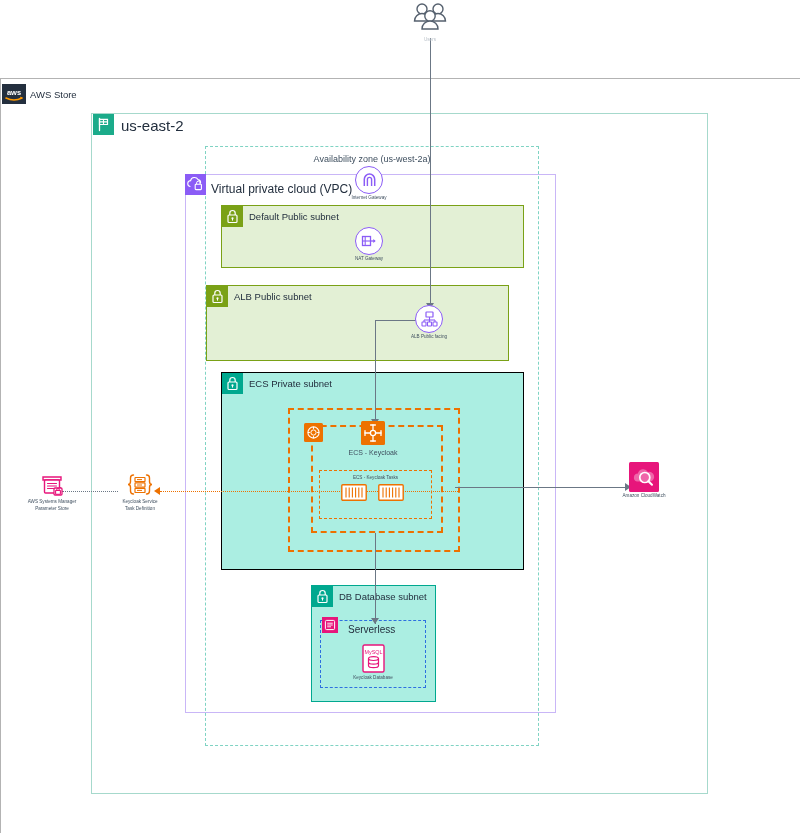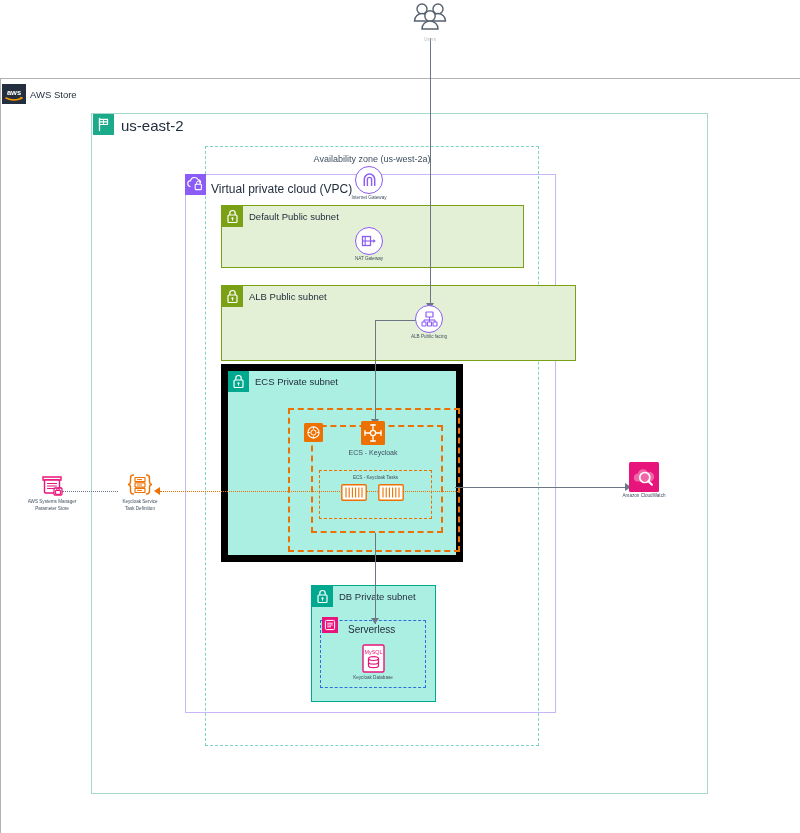--- a/index.html
+++ b/index.html
@@ -31,22 +31,22 @@
   #vpc{left:185px;top:174px;width:371px;height:539px;border:1px solid #c9b6f7;}
   #vpc-icon{left:185px;top:174px;width:21px;height:21px;background:#8b5cf6;}
   #vpc-label{left:211px;top:183px;font-size:12px;color:#232f3e;}
 
   
   .subnet{position:absolute;box-sizing:border-box;text-align:right;}
   .subnet-icon{position:absolute;width:21px;height:21px;left:0;top:0;}
   .subnet-label{position:absolute;left:27px;top:5px;font-size:9.5px;color:#232f3e;white-space:nowrap;}
 
   #subnet-default-public{left:221px;top:205px;width:303px;height:63px;background:#e3f0d5;border:1px solid #7aa116;}
-  #subnet-alb-public{left:221px;top:285px;width:355px;height:76px;background:#e3f0d5;border:1px solid #7aa116;}
-  #subnet-ecs-private{left:221px;top:364px;width:242px;height:198px;background:#abeee2;border:7px solid #000000;}
+  #subnet-alb-public{left:206px;top:285px;width:303px;height:76px;background:#e3f0d5;border:1px solid #7aa116;}
+  #subnet-ecs-private{left:221px;top:372px;width:303px;height:198px;background:#abeee2;border:1px solid #000000;}
   #subnet-db-private{left:311px;top:585px;width:125px;height:117px;background:#abeee2;border:1px solid #00a88f;}
   .pub-icon{background:#7aa116;}
   .priv-icon{background:#00a88f;}
 
   
   #ecs-cluster-box{left:288px;top:408px;width:172px;height:144px;border:2px dashed #ed7100;}
   #ecs-service-box{left:311px;top:425px;width:132px;height:108px;border:2px dashed #ed7100;}
   #ecs-tasks-box{left:319px;top:470px;width:113px;height:49px;border:1.5px dashed #ed7100;}
   #ecs-tasks-label{left:319px;top:476px;width:113px;text-align:center;font-size:4.6px;color:#3f4f5f;}
 
@@ -164,21 +164,21 @@
 <div class="subnet" id="subnet-db-private">
   <div class="subnet-icon priv-icon">
     <svg width="21" height="21" viewBox="0 0 21 21">
       <rect width="21" height="21" fill="#00a88f"></rect>
       <rect x="6" y="9" width="9" height="7.5" rx="1" stroke="#fff" stroke-width="1.2" fill="none"></rect>
       <path d="M7.8 9 V7.2 a2.7 2.7 0 0 1 5.4 0 V9" stroke="#fff" stroke-width="1.2" fill="none"></path>
       <circle cx="10.5" cy="12.3" r="1.1" fill="#fff"></circle>
       <path d="M10.5 12.9 v1.7" stroke="#fff" stroke-width="1.1"></path>
     </svg>
   </div>
-  <div class="subnet-label">DB Private subnet</div>
+  <div class="subnet-label">DB Database subnet</div>
 </div>
 
 <div class="grp" id="ecs-cluster-box"></div>
 <div class="grp" id="ecs-service-box"></div>
 <div class="grp" id="ecs-tasks-box"></div>
 <div class="grp-label" id="ecs-tasks-label">ECS - Keycloak Tasks</div>
 
 <div class="grp" id="serverless-box"></div>
 <div class="abs" id="serverless-icon">
   <svg width="16" height="16" viewBox="0 0 16 16">

